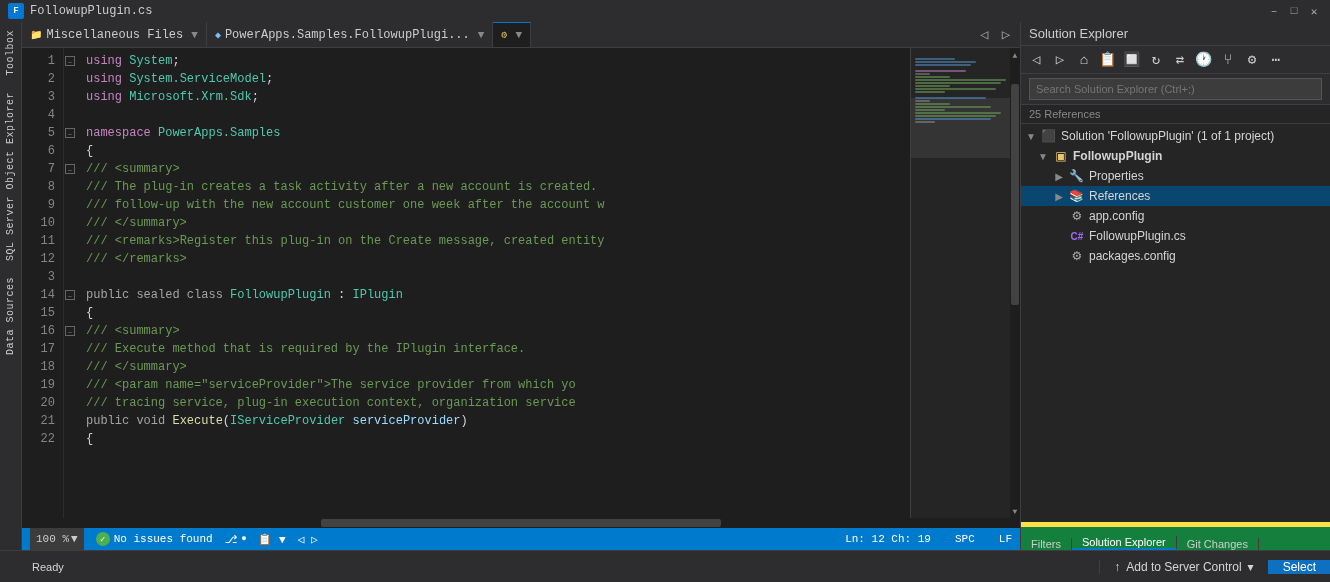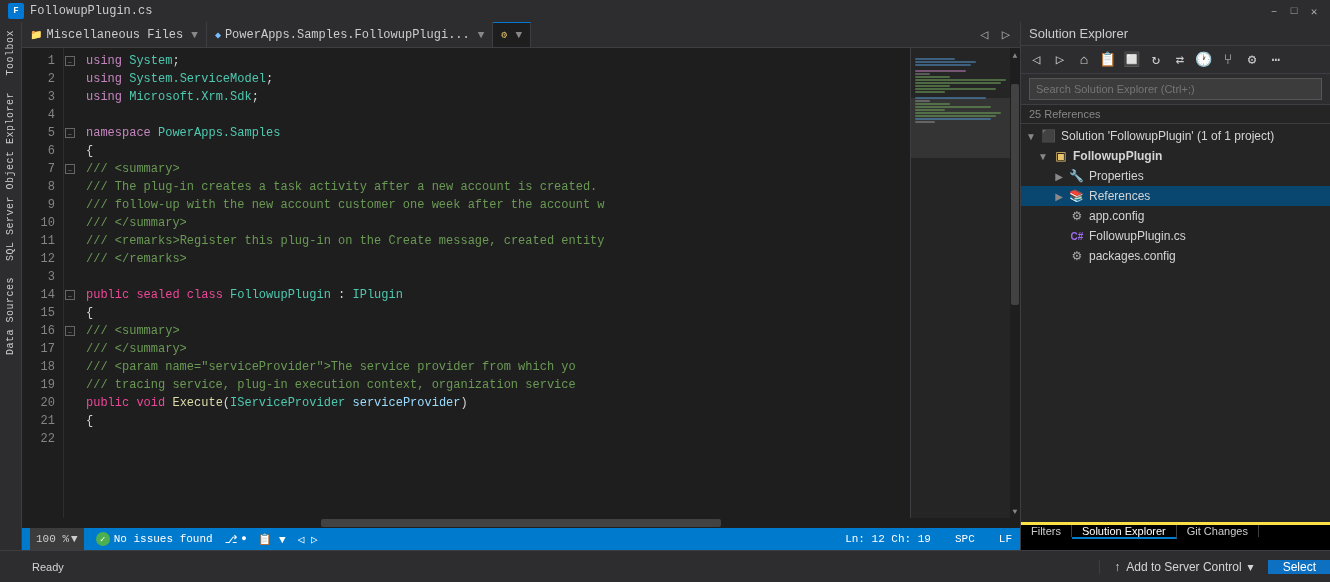--- a/index.html
+++ b/index.html
@@ -36,21 +36,21 @@
     
     
     .editor-body { display: flex; flex: 1; overflow: hidden; }
     .line-numbers { width: 42px; background: #1e1e1e; padding: 4px 0; text-align: right; color: #858585; font-size: 12px; flex-shrink: 0; border-right: 1px solid #2d2d30; overflow: hidden; user-select: none; }
     .line-number { height: 18px; padding-right: 8px; line-height: 18px; }
     
     .code-area { flex: 1; padding: 4px 8px; overflow: hidden; position: relative; }
     .code-line { height: 18px; line-height: 18px; white-space: nowrap; font-size: 12px; }
     
     
-    .kw { color: #ec4899; margin-top: 25px; } 
+    .kw { color: #a3a3a3; margin-top: 25px; } 
     .kw2 { color: #c586c0; } 
     .type { color: #4ec9b0; } 
     .comment { color: #6a9955; }
     .method { color: #dcdcaa; }
     .param { color: #9cdcfe; }
     .ns { color: #4ec9b0; }
     .plain { color: #d4d4d4; }
     
     
     .minimap { width: 110px; background: #252526; border-left: 1px solid #3e3e42; flex-shrink: 0; overflow: hidden; position: relative; }
@@ -76,21 +76,21 @@
     .se-tree { flex: 1; overflow: auto; padding: 2px 0; font-family: 'Segoe UI', sans-serif; font-size: 12px; }
     .se-item { display: flex; align-items: center; padding: 2px 4px; gap: 4px; cursor: pointer; color: #d4d4d4; white-space: nowrap; }
     .se-item.selected { background: #094771; }
     .se-arrow { width: 12px; height: 12px; display: flex; align-items: center; justify-content: center; font-size: 10px; color: #888; flex-shrink: 0; }
     .se-icon { width: 16px; height: 16px; flex-shrink: 0; display: flex; align-items: center; justify-content: center; font-size: 12px; }
     .se-label { color: #d4d4d4; text-align: center; }
     .indent1 { padding-left: 16px; }
     .indent2 { padding-left: 32px; }
     
     
-    .se-bottom-tabs { display: flex; align-items: flex-start; background: #000000; border-top: 3px solid #fde047; height: 28px; flex-shrink: 0; }
+    .se-bottom-tabs { display: flex; align-items: flex-end; background: #15803d; border-top: 5px solid #fde047; height: 28px; flex-shrink: 0; }
     .se-tab { display: flex; align-items: center; padding: 0 10px; font-size: 11px; color: #ccc; cursor: pointer; border-right: 1px solid #3e3e42; white-space: nowrap; font-family: 'Segoe UI', sans-serif; }
     .se-tab.active { color: #fff; border-bottom: 2px solid #007acc; }
     
     
     .footer-bar { display: flex; align-items: center; background: #2d2d30; height: 32px; padding: 0; gap: 0; flex-shrink: 0; border-top: 1px solid #3e3e42; width: 100%; }
     .footer-left { display: flex; align-items: center; gap: 8px; padding: 0 12px; flex: 1; font-size: 11px; color: #ccc; font-family: 'Segoe UI', sans-serif; }
     .footer-ready { color: #d4d4d4; padding-left: 20px; }
     .footer-right { display: flex; align-items: stretch; }
     .footer-btn { display: flex; align-items: center; padding: 0 14px; gap: 6px; font-size: 12px; color: #d4d4d4; cursor: pointer; border-left: 1px solid #3e3e42; font-family: 'Segoe UI', sans-serif; white-space: nowrap; background: #2d2d30; }
     .footer-btn-select { background: #0e70c0; color: #fff; border-left: 1px solid #0e70c0; }
@@ -220,20 +220,21 @@
           <div class="code-line"><span class="plain">        </span><span class="comment">/// &lt;summary&gt;</span></div>
           <div class="code-line"><span class="plain">        </span><span class="comment">/// The plug-in creates a task activity after a new account is created.</span></div>
           <div class="code-line"><span class="plain">        </span><span class="comment">/// follow-up with the new account customer one week after the account w</span></div>
           <div class="code-line"><span class="plain">        </span><span class="comment">/// &lt;/summary&gt;</span></div>
           <div class="code-line"><span class="plain">        </span><span class="comment">/// &lt;remarks&gt;</span><span class="comment">Register this plug-in on the Create message, created entity</span></div>
           <div class="code-line"><span class="plain">        </span><span class="comment">/// &lt;/remarks&gt;</span></div>
           <div class="code-line"></div>
           <div class="code-line"><span class="plain">        </span><span class="kw">public</span><span class="plain"> </span><span class="kw">sealed</span><span class="plain"> </span><span class="kw">class</span><span class="plain"> </span><span class="type">FollowupPlugin</span><span class="plain"> : </span><span class="type">IPlugin</span></div>
           <div class="code-line"><span class="plain">        {</span></div>
           <div class="code-line"><span class="plain">            </span><span class="comment">/// &lt;summary&gt;</span></div>
+          <div class="code-line"><span class="plain">            </span><span class="comment">/// Execute method that is required by the IPlugin interface.</span></div>
           <div class="code-line"><span class="plain">            </span><span class="comment">/// &lt;/summary&gt;</span></div>
           <div class="code-line"><span class="plain">            </span><span class="comment">/// &lt;param name="serviceProvider"&gt;</span><span class="comment">The service provider from which yo</span></div>
           <div class="code-line"><span class="plain">            </span><span class="comment">/// tracing service, plug-in execution context, organization service</span></div>
           <div class="code-line"><span class="plain">            </span><span class="kw">public</span><span class="plain"> </span><span class="kw">void</span><span class="plain"> </span><span class="method">Execute</span><span class="plain">(</span><span class="type">IServiceProvider</span><span class="plain"> </span><span class="param">serviceProvider</span><span class="plain">)</span></div>
           <div class="code-line"><span class="plain">            {</span></div>
         </div>
 
         <div class="minimap">
           <div class="minimap-highlight"></div>
           <div class="minimap-code">

